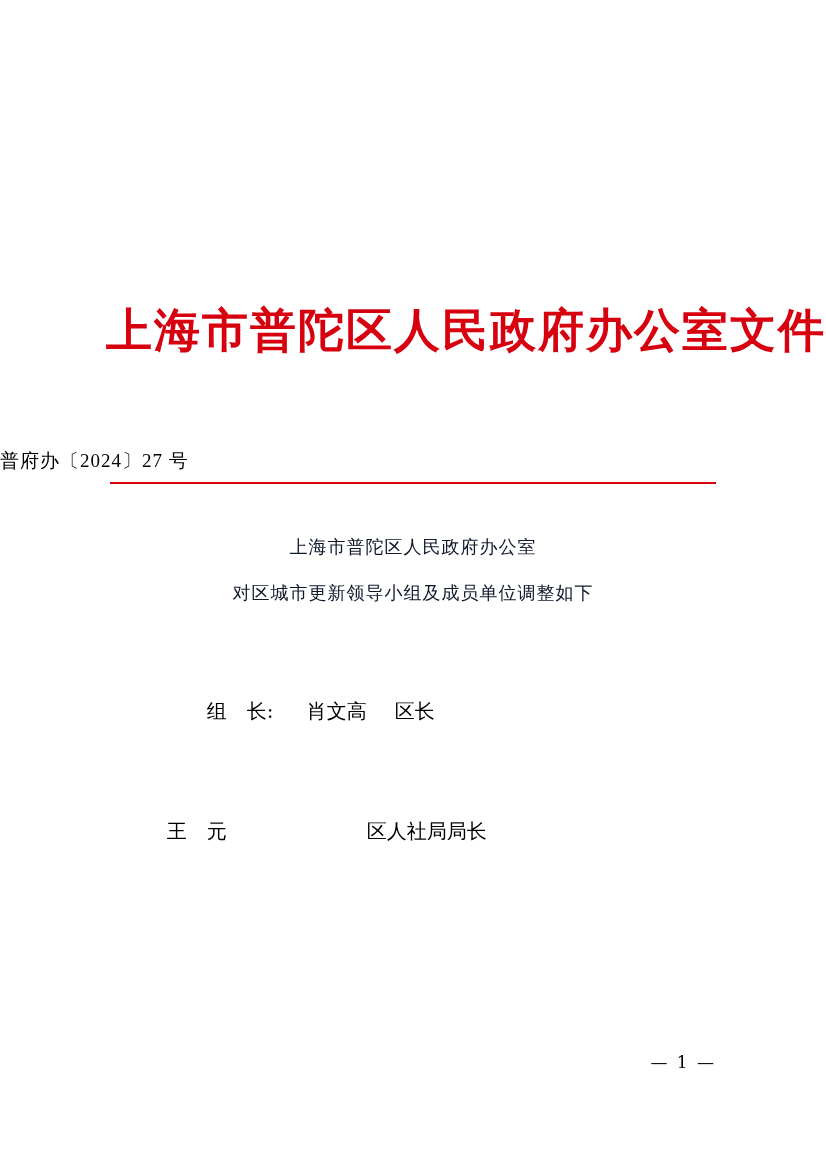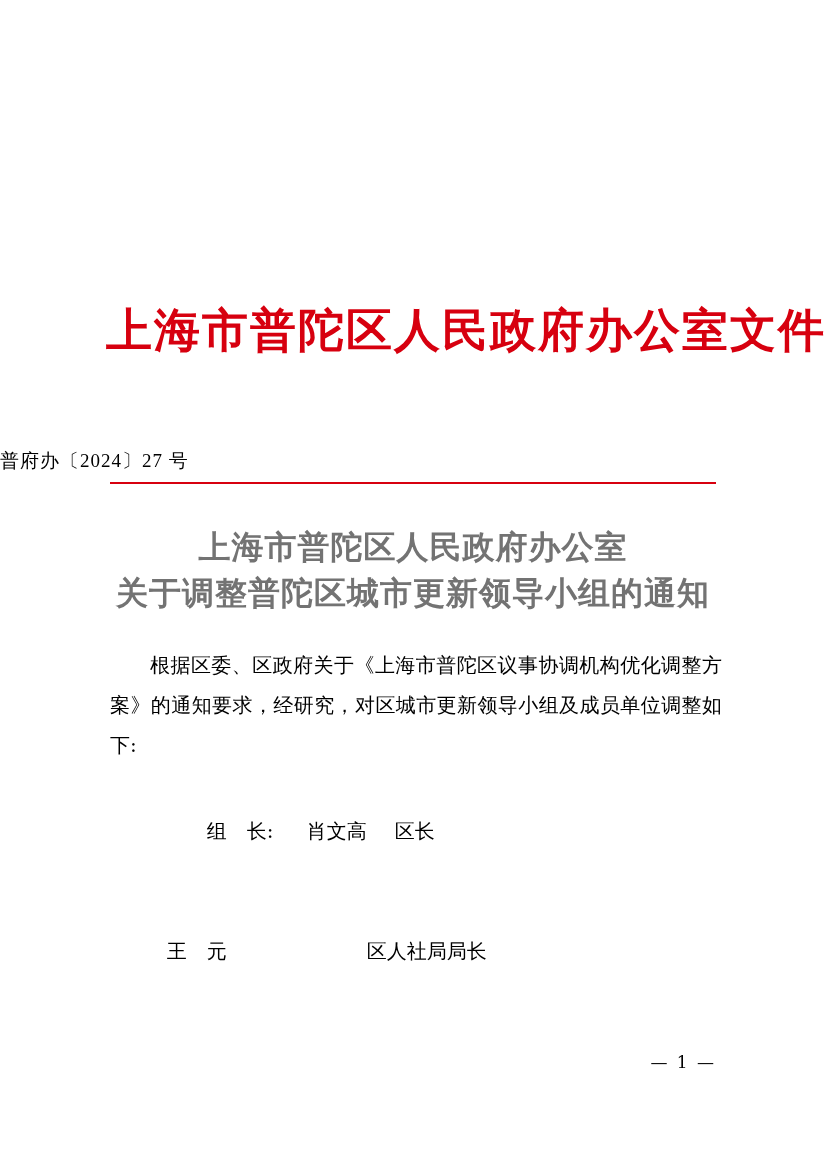--- a/index.html
+++ b/index.html
@@ -54,25 +54,25 @@
     background: #d7000f;
   }
   .title-block {
     position: absolute;
     left: 110px;
     width: 606px;
     top: 524px;
     text-align: center;
   }
   .title-line {
-    font-size: 32px;
-    font-weight: bold;
+    font-size: 18px;
+    font-weight: normal;
     line-height: 46px;
     letter-spacing: 1px;
-    color: #737373;
+    color: #0f172a;
   }
   .body-block {
     position: absolute;
     left: 110px;
     width: 612px;
     top: 645px;
     font-size: 20px;
     line-height: 40px;
     color: #000000;
   }
@@ -125,25 +125,24 @@
 <div class="page">
 
   <div class="masthead">上海市普陀区人民政府办公室文件</div>
 
   <div class="doc-number">普府办〔2024〕27 号</div>
 
   <div class="red-rule"></div>
 
   <div class="title-block">
     <div class="title-line">上海市普陀区人民政府办公室</div>
-    <div class="title-line">关于调整普陀区城市更新领导小组的通知</div>
+    <div class="title-line">对区城市更新领导小组及成员单位调整如下</div>
   </div>
 
   <div class="body-block">
-    <p class="para indent">根据区委、区政府关于《上海市普陀区议事协调机构优化调整方案》的通知要求，经研究，对区城市更新领导小组及成员单位调整如下:</p>
 
     <div class="roster">
       <div class="roster-row">
         <span class="name">组　长:</span><span class="role">肖文高</span><span class="role" style="padding-left:28px">区长</span>
       </div>
       <div class="roster-row member-row">
         <span class="name">王　元</span><span class="role">区人社局局长</span>
       </div>
 
     </div>

